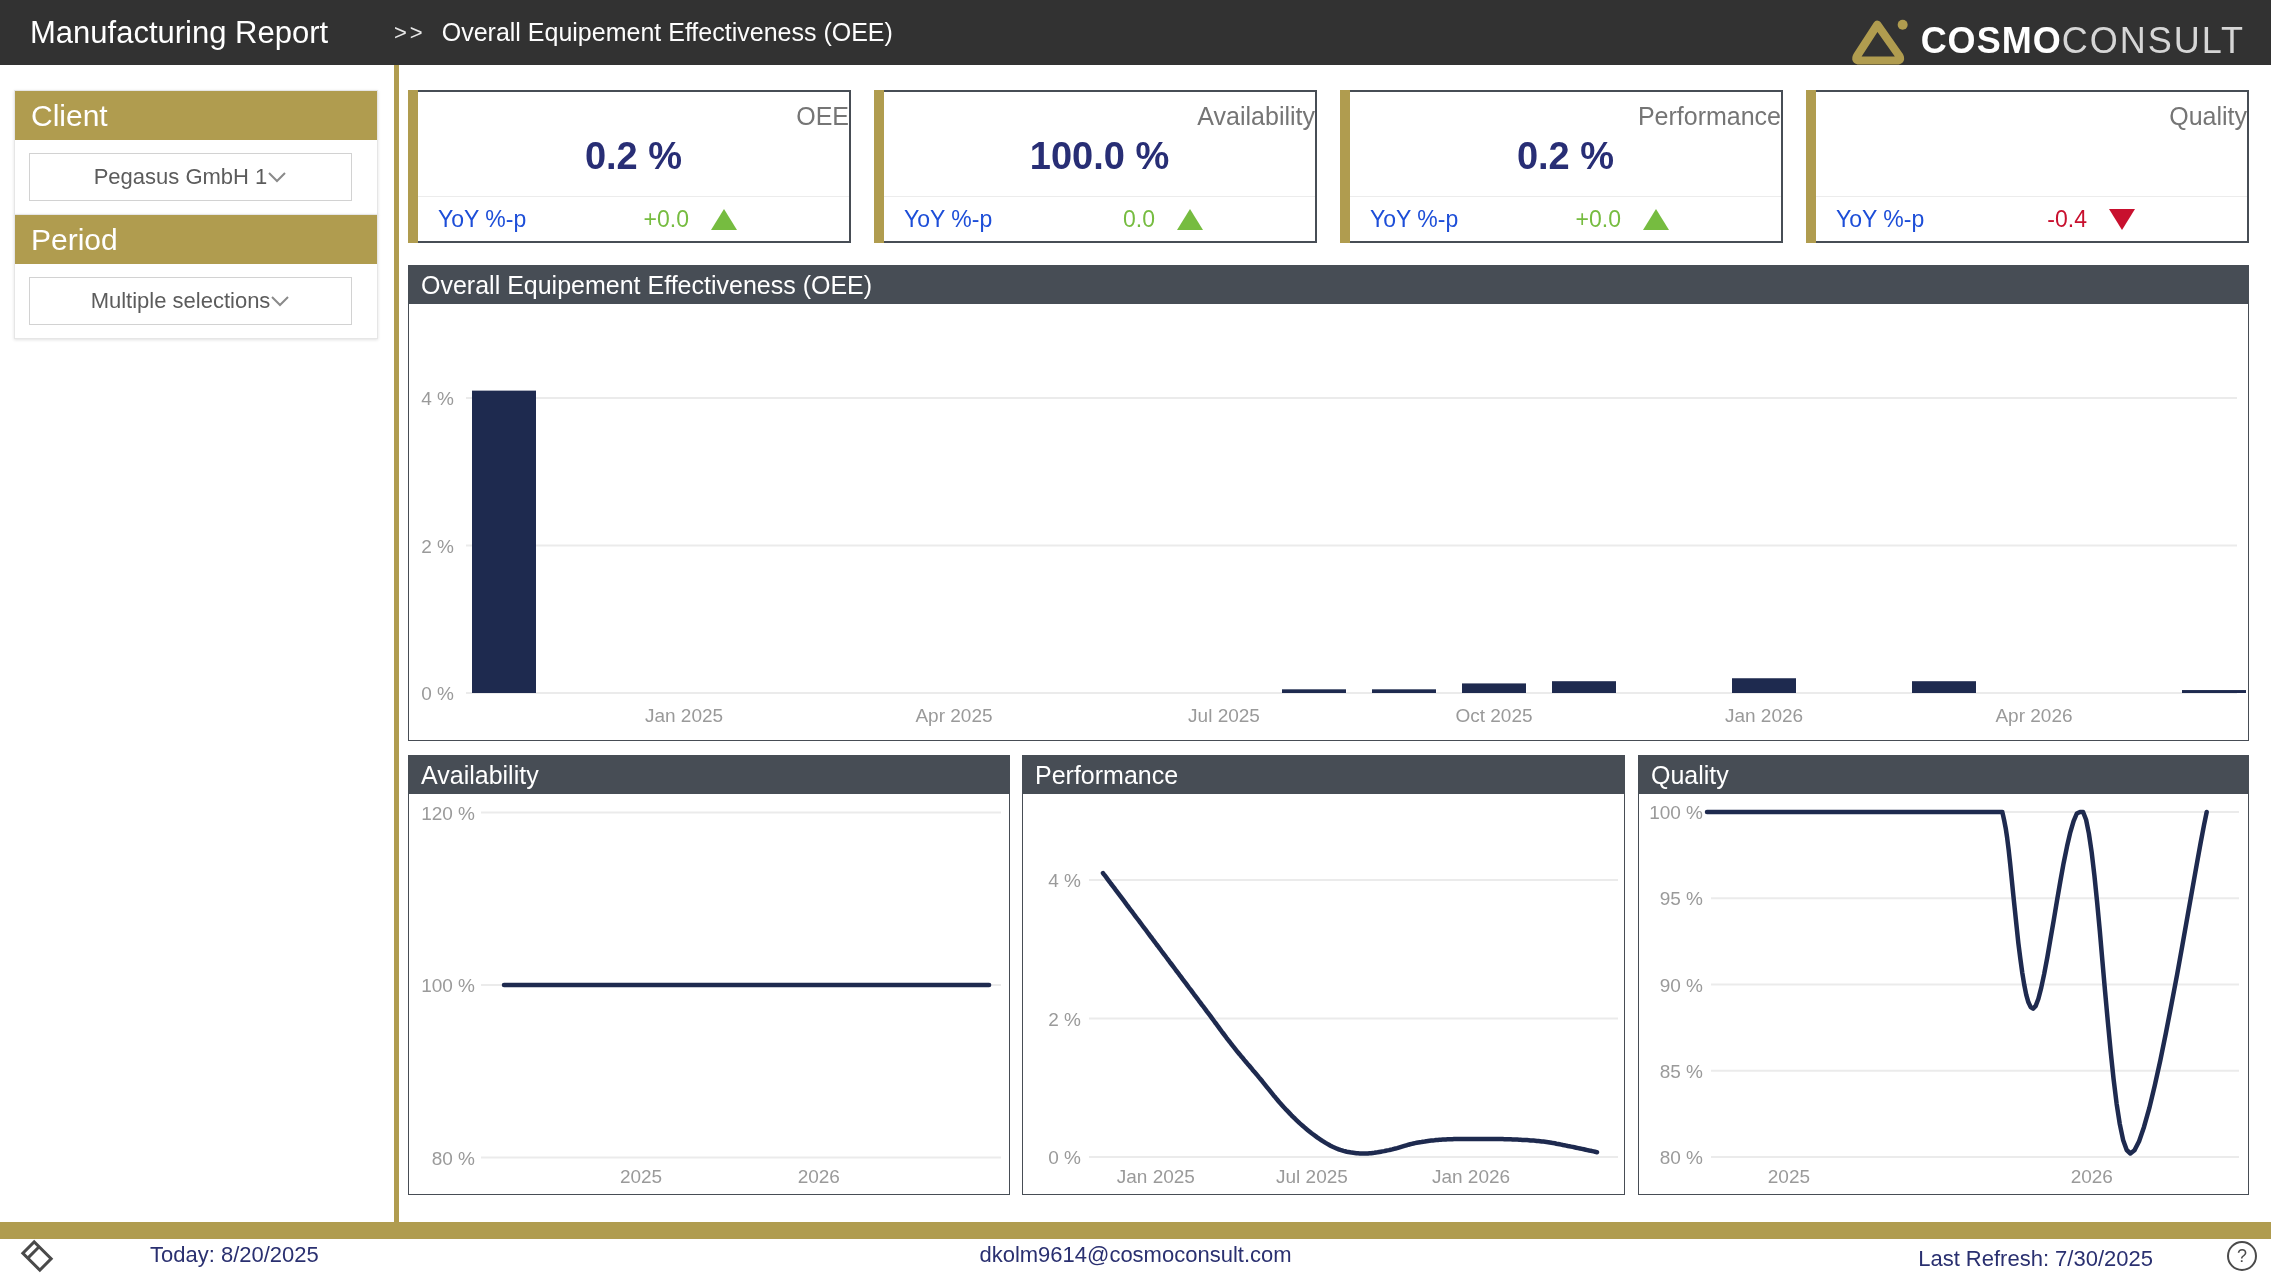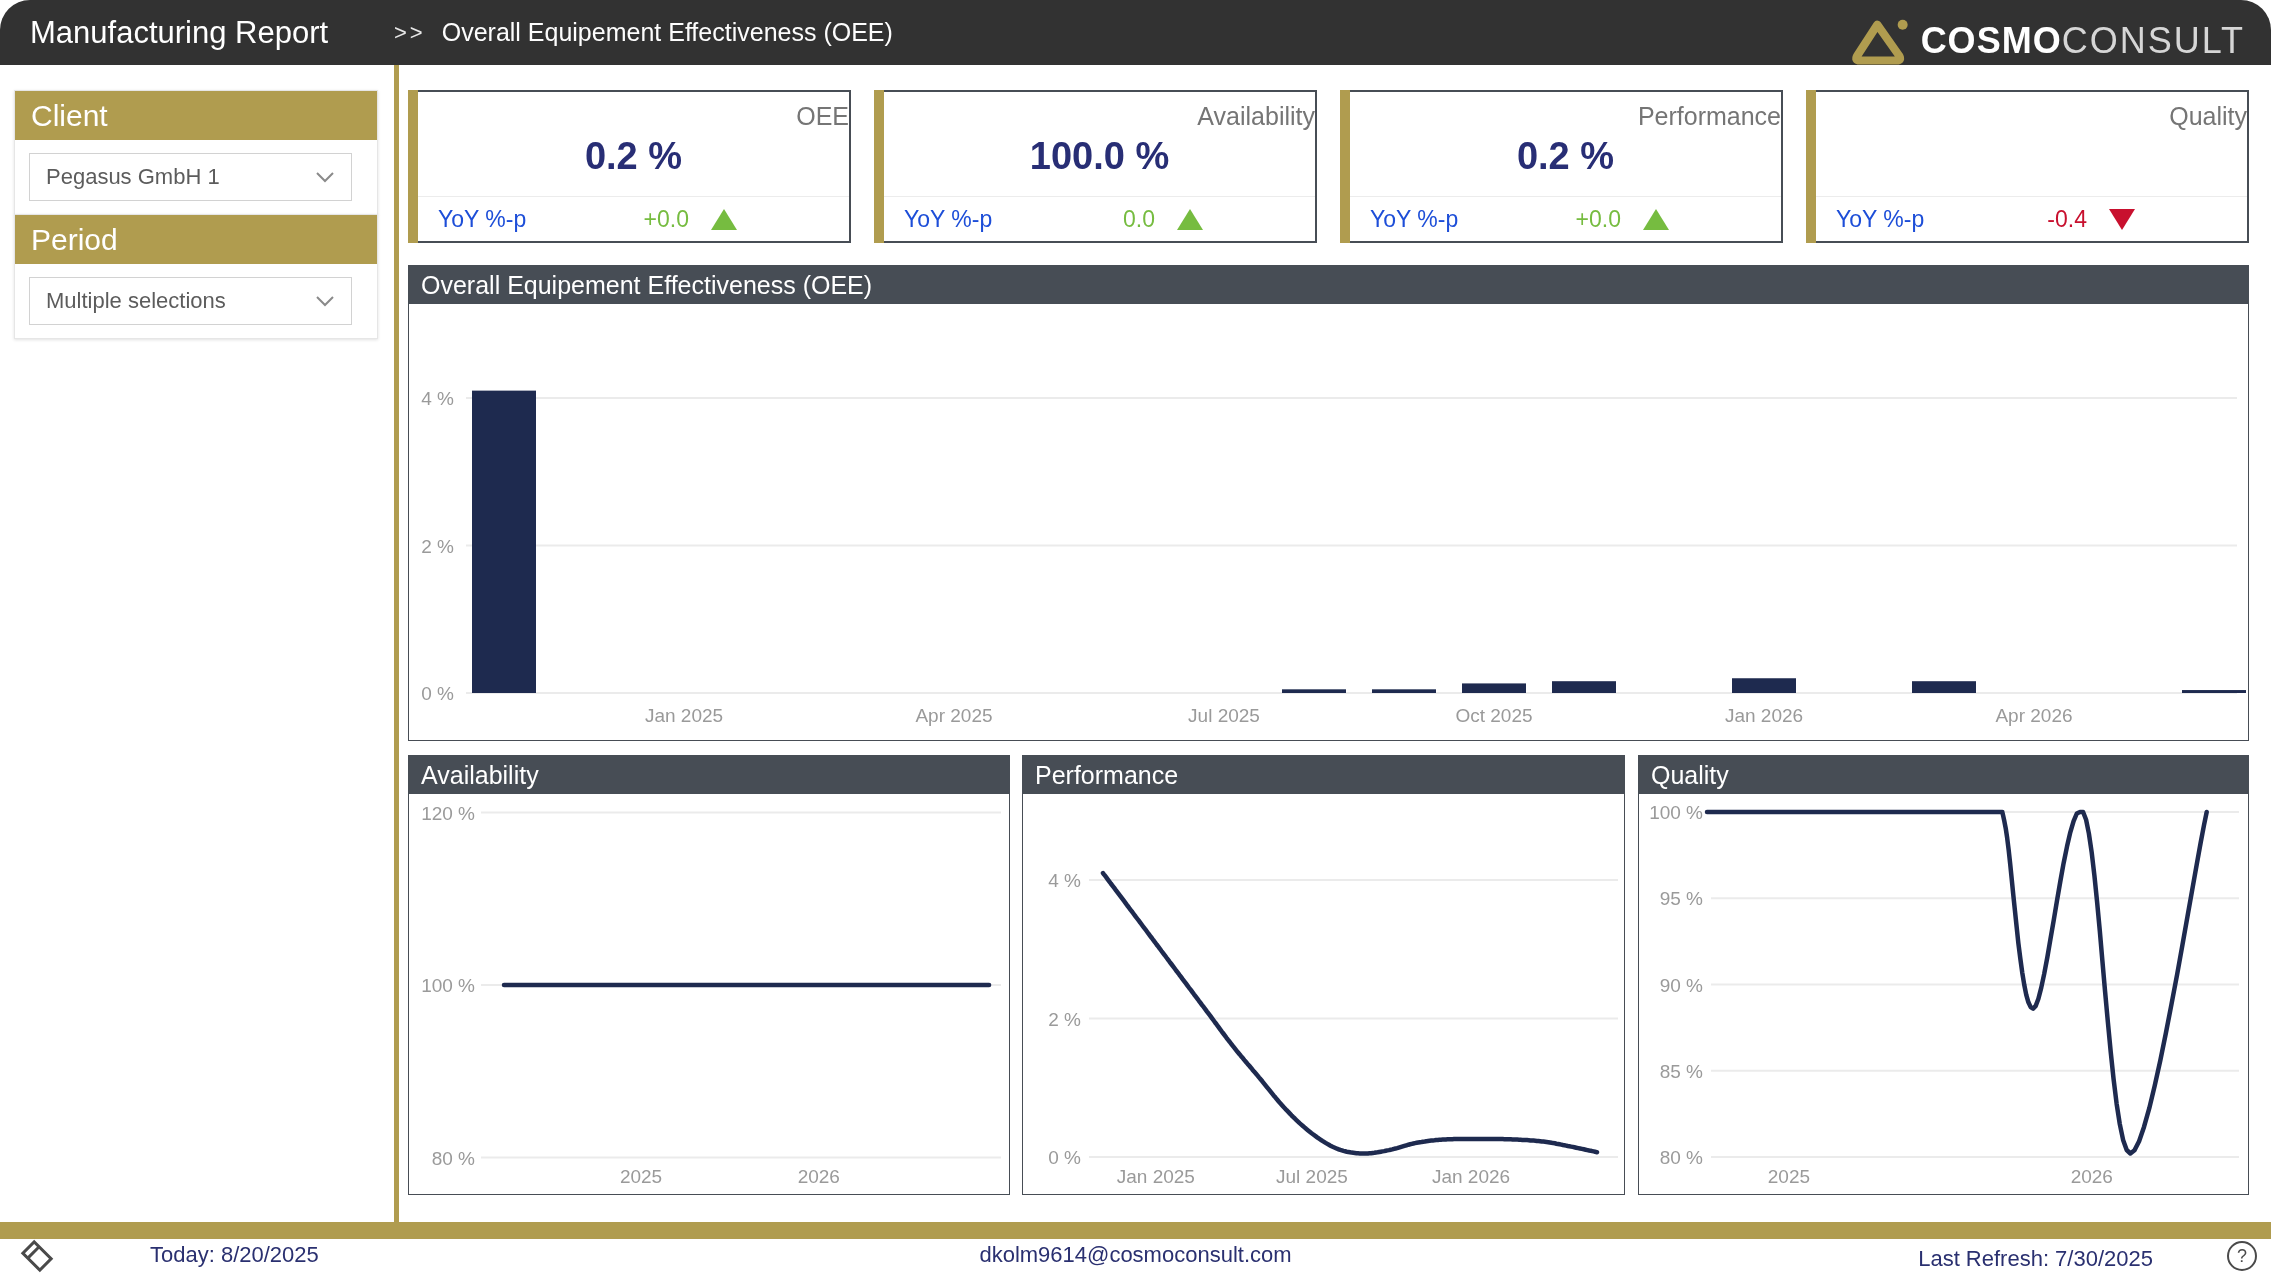--- a/index.html
+++ b/index.html
@@ -1,36 +1,36 @@
 <!DOCTYPE html>
 <html><head>
 <meta charset="utf-8">
 <style>
   html,body{margin:0;padding:0;background:#fff;}
   .canvas{position:relative;width:2271px;height:1274px;background:#ffffff;overflow:hidden;
-          font-family:"Liberation Sans", sans-serif;border-radius:30px;}
+          font-family:"Liberation Sans", sans-serif;}
 
   
   .topbar{position:absolute;left:0;top:0;width:2271px;height:65px;background:#323232;}
   .app-title{position:absolute;left:30px;top:0;height:65px;line-height:65px;font-size:31px;color:#ffffff;}
   .breadcrumb{position:absolute;left:394px;top:0;height:65px;line-height:65px;font-size:25px;color:#fdfdfd;display:flex;align-items:center;gap:16px;}
   .bc-arrows{font-size:22px;letter-spacing:3px;color:#e8e8e8;}
   .logo{position:absolute;right:26px;top:8px;height:65px;display:flex;align-items:center;gap:12px;}
   .logo-bold{font-size:36px;font-weight:700;color:#ffffff;letter-spacing:1px;}
   .logo-light{font-size:36px;font-weight:300;color:#d6d6d6;letter-spacing:2px;}
 
   
   .v-divider{position:absolute;left:394px;top:65px;width:5px;height:1157px;background:#B09C4F;}
   .filter-card{position:absolute;left:14px;width:362px;background:#ffffff;border:1px solid #e6e6e6;box-shadow:0 1px 3px rgba(0,0,0,.12);}
   .filter-card.client{top:90px;}
   .filter-card.period{top:214px;}
   .filter-header{height:49px;background:#B09C4F;color:#ffffff;font-size:30px;line-height:49px;padding-left:16px;}
   .filter-body{height:74px;position:relative;background:#fff;}
   .filter-select{position:absolute;left:14px;top:13px;right:25px;height:46px;border:1px solid #d2d2d2;background:#fff;
-                 display:flex;align-items:center;justify-content:space-between;padding:0 16px;font-size:22px;color:#5c5c5c;cursor:pointer;}
+                 display:flex;align-items:center;justify-content:center;padding:0 16px;font-size:22px;color:#5c5c5c;cursor:pointer;}
   .chev{flex:0 0 auto;}
 
   
   .kpi-card{position:absolute;top:90px;width:443px;height:153px;}
   .kpi-card.k0{left:408px;} .kpi-card.k1{left:874px;} .kpi-card.k2{left:1340px;} .kpi-card.k3{left:1806px;}
   .kpi-stripe{position:absolute;left:0;top:0;width:10px;height:100%;background:#B09C4F;}
   .kpi-inner{position:absolute;left:10px;right:0;top:0;bottom:0;background:#fff;border:2px solid #474D55;border-left:none;}
   .kpi-title{text-align:right;margin-top:10px;font-size:25px;color:#757575;}
   .kpi-value{text-align:center;margin-top:4px;font-size:38px;font-weight:700;color:#282E75;}
   .kpi-divider{position:absolute;left:0;right:0;top:104px;height:1px;background:#ececec;}

